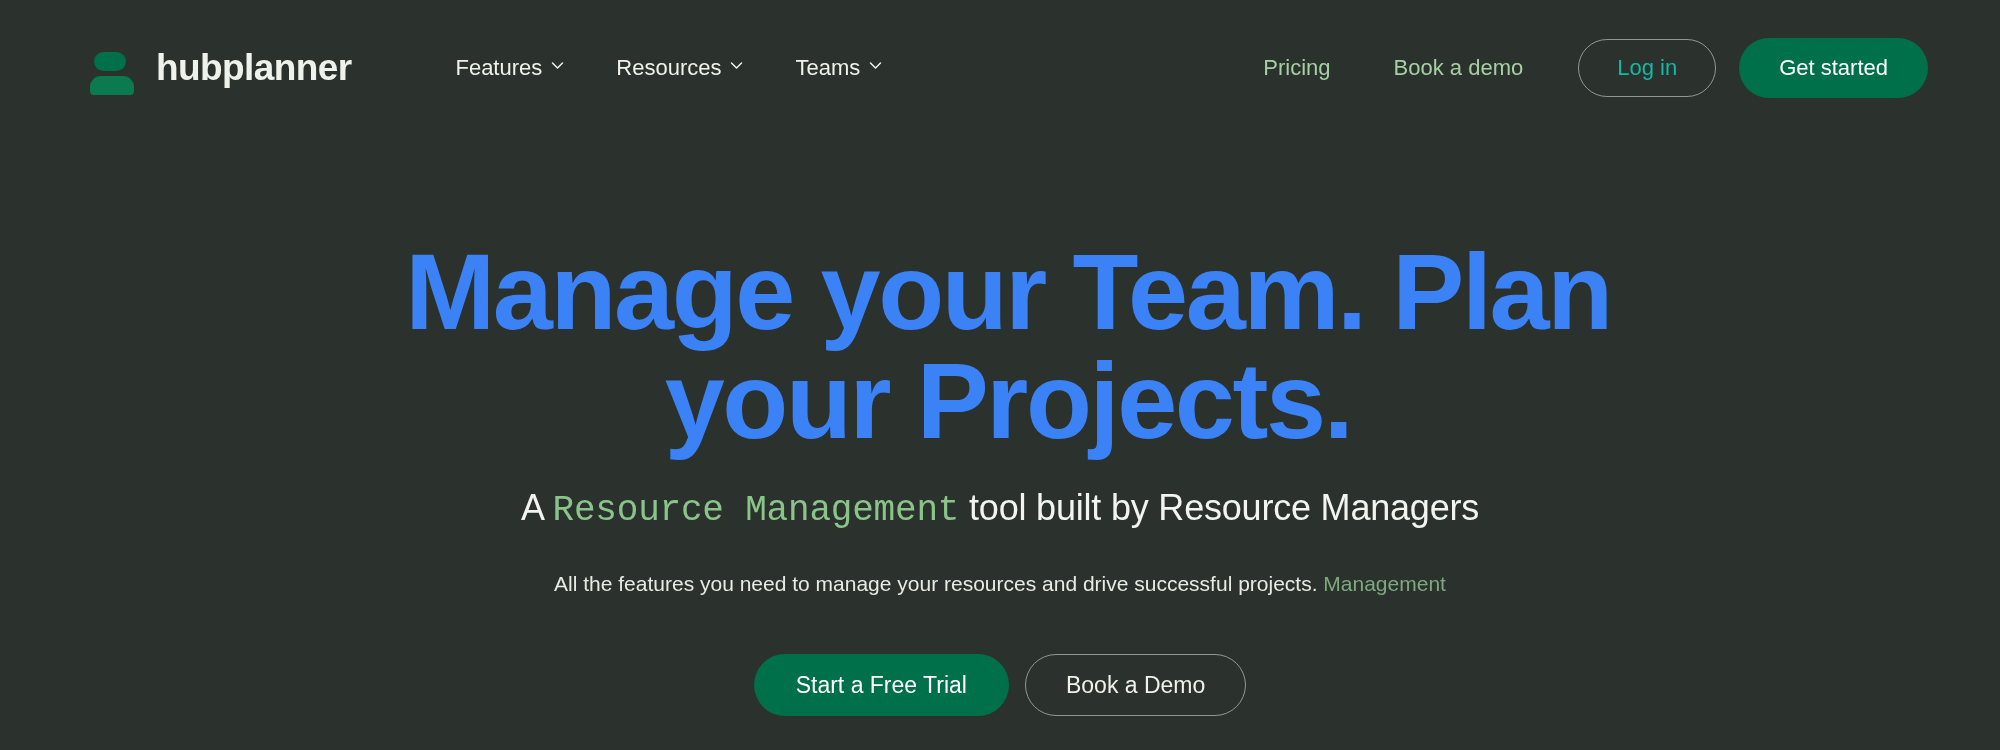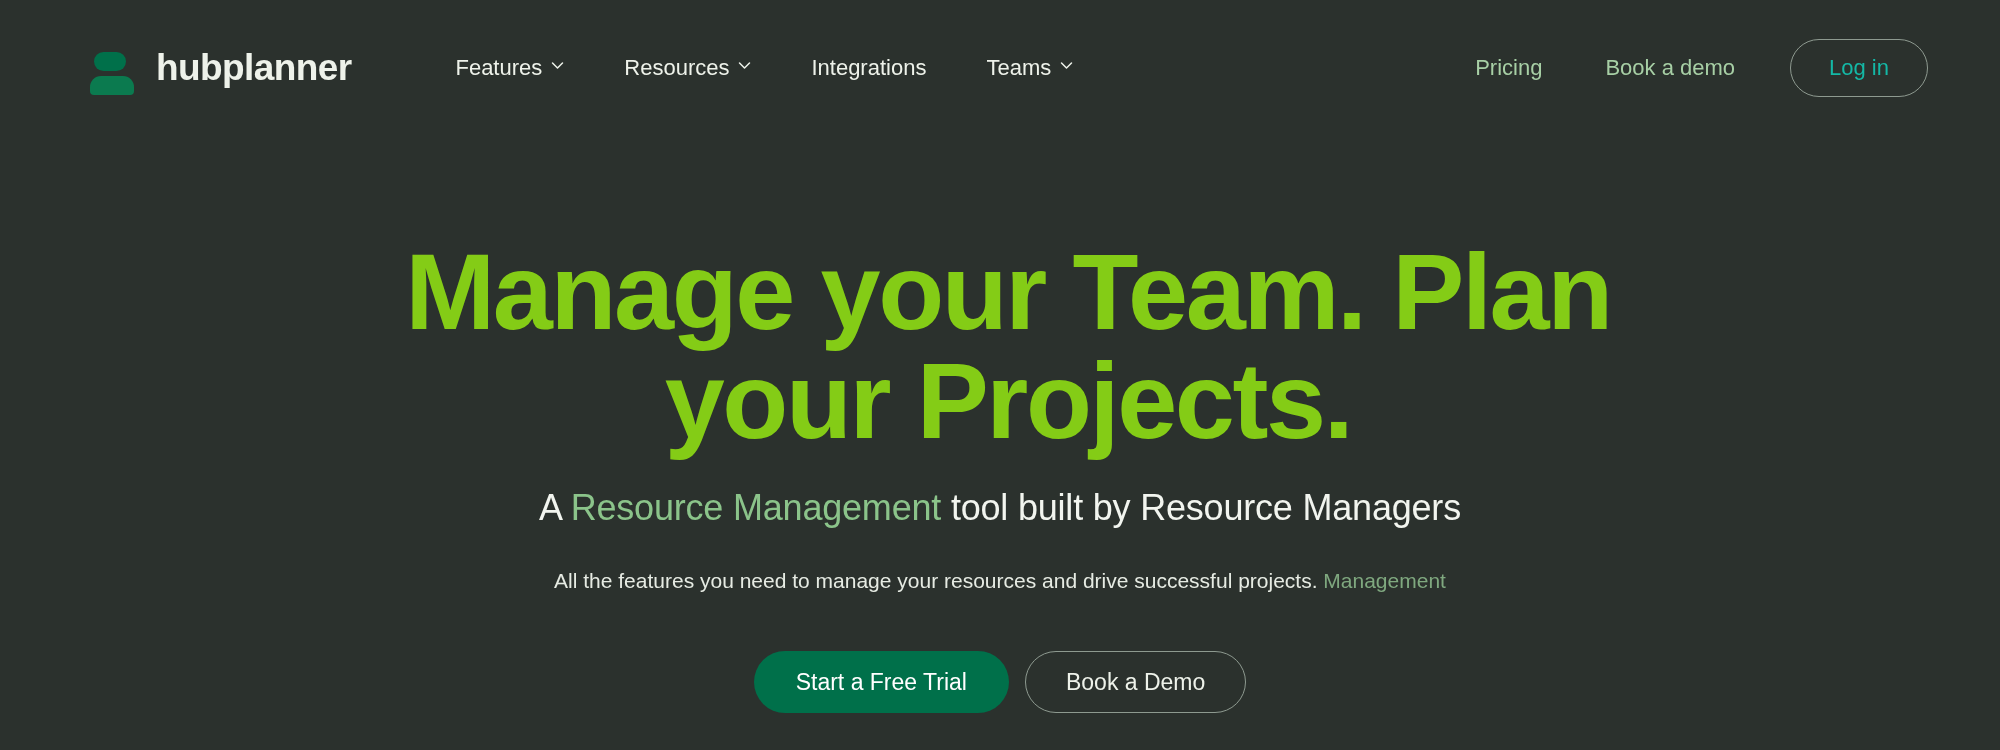--- a/index.html
+++ b/index.html
@@ -72,21 +72,21 @@
     font-weight: bold;
     color: #eef2ea;
     letter-spacing: -0.6px;
     line-height: 1;
     white-space: nowrap;
   }
 
   .nav-main {
     display: flex;
     align-items: center;
-    gap: 8px;
+    gap: 0px;
     margin-left: 78px;
   }
 
   .nav-item {
     display: flex;
     align-items: center;
     gap: 9px;
     padding: 10px 26px;
     font-size: 22px;
     color: #eef2ea;
@@ -154,34 +154,34 @@
     left: 0;
     width: 2000px;
     text-align: center;
   }
 
   .headline {
     margin-top: 102px;
     font-size: 108px;
     line-height: 1.01;
     font-weight: bold;
-    color: #84cc16;
+    color: #3b82f6;
     letter-spacing: -2.4px;
     padding: 0 330px;
     margin-left: 16px;
   }
 
   .subheadline {
     margin-top: 30px;
     font-size: 36px;
     line-height: 1.3;
     color: #f2f5ef;
     letter-spacing: -0.2px;
   }
-  .subheadline .accent { color: #8bc48a; }
+  .subheadline .accent { color: #8bc48a; font-family: Liberation Mono, monospace; }
 
   .description {
     margin-top: 34px;
     font-size: 21px;
     line-height: 1.4;
     color: #e6ebe3;
     letter-spacing: 0px;
   }
   .description .muted-link {
     color: #7fa87f;
@@ -242,38 +242,36 @@
 
       <div class="nav-item">
         <span>Resources</span>
         <span class="chev">
           <svg width="13" height="13" viewBox="0 0 13 13">
               <path d="M1.5 4 L6.5 9 L11.5 4" fill="none" stroke="#eef2ea" stroke-width="1.5" stroke-linecap="round" stroke-linejoin="round"></path>
             </svg>
         </span>
       </div>
 
-      <div class="nav-item">
-        <span>Integrations</span>
-      </div>
 
       <div class="nav-item">
         <span>Teams</span>
         <span class="chev">
           <svg width="13" height="13" viewBox="0 0 13 13">
               <path d="M1.5 4 L6.5 9 L11.5 4" fill="none" stroke="#eef2ea" stroke-width="1.5" stroke-linecap="round" stroke-linejoin="round"></path>
             </svg>
         </span>
       </div>
     </div>
 
     <div class="nav-right">
       <span class="nav-link-green">Pricing</span>
       <span class="nav-link-green">Book a demo</span>
       <button class="btn btn-login">Log in</button>
+      <button class="btn btn-getstarted">Get started</button>
     </div>
   </div>
 
   <div class="hero">
 
     <h1 class="headline">
       <span>Manage your Team. Plan</span>
       <span>your Projects.</span>
     </h1>
 

